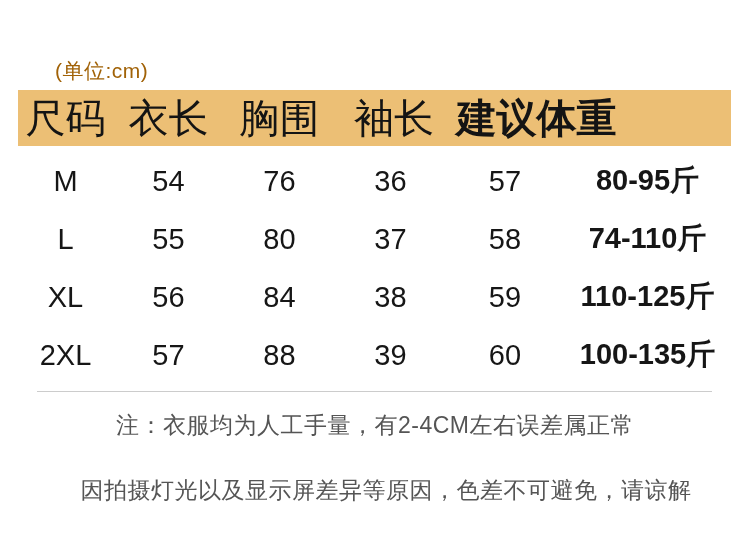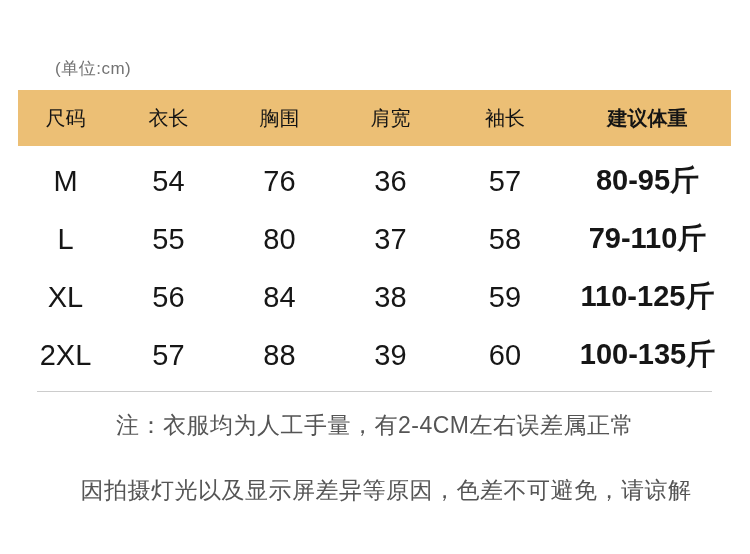--- a/index.html
+++ b/index.html
@@ -9,41 +9,41 @@
     background: #ffffff;
     font-family: "Liberation Sans", "DejaVu Sans", sans-serif;
     position: relative;
     overflow: hidden;
   }
   .page { position: absolute; inset: 0; }
   .unit-label {
     position: absolute;
     left: 55px;
     top: 57px;
-    font-size: 17px;
-    color: #737373;
+    font-size: 21px;
+    color: #a16207;
     letter-spacing: 0.5px;
   }
   .size-table {
     position: absolute;
     left: 18px;
     top: 90px;
     width: 713px;
   }
   .trow {
     display: flex;
     align-items: center;
     height: 58px;
     color: var(--body-text, #161616);
   }
   .trow.header {
     height: 56px;
     margin-bottom: 6px;
     background: var(--header-bg, #ecbf75);
-    font-size: 20px;
+    font-size: 40px;
     font-weight: 500;
     color: #141414;
   }
   .trow.body { font-size: 29px; }
   .cell { text-align: center; }
   .c1 { width: 95px; }
   .c2 { width: 111px; }
   .c3 { width: 111px; }
   .c4 { width: 111px; }
   .c5 { width: 118px; }
@@ -74,41 +74,40 @@
 <div class="page">
 
   <div class="unit-label">(单位:cm)</div>
 
   <div class="size-table">
 
     <div class="trow header">
       <div class="cell c1">尺码</div>
       <div class="cell c2">衣长</div>
       <div class="cell c3">胸围</div>
-      <div class="cell c4">肩宽</div>
       <div class="cell c5">袖长</div>
       <div class="cell c6">建议体重</div>
     </div>
 
     <div class="trow body">
       <div class="cell c1">M</div>
       <div class="cell c2">54</div>
       <div class="cell c3">76</div>
       <div class="cell c4">36</div>
       <div class="cell c5">57</div>
       <div class="cell c6">80-95斤</div>
     </div>
 
     <div class="trow body">
       <div class="cell c1">L</div>
       <div class="cell c2">55</div>
       <div class="cell c3">80</div>
       <div class="cell c4">37</div>
       <div class="cell c5">58</div>
-      <div class="cell c6">79-110斤</div>
+      <div class="cell c6">74-110斤</div>
     </div>
 
     <div class="trow body">
       <div class="cell c1">XL</div>
       <div class="cell c2">56</div>
       <div class="cell c3">84</div>
       <div class="cell c4">38</div>
       <div class="cell c5">59</div>
       <div class="cell c6">110-125斤</div>
     </div>

